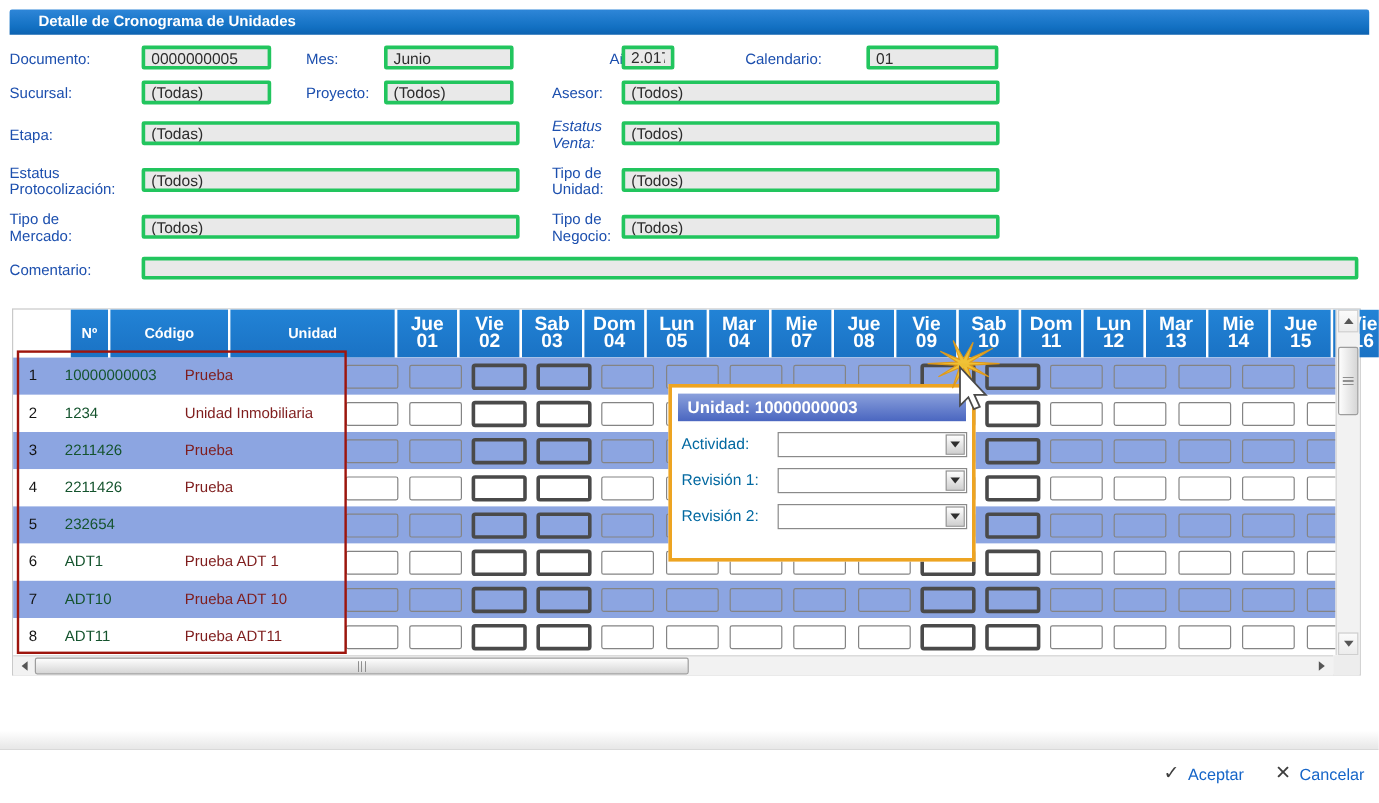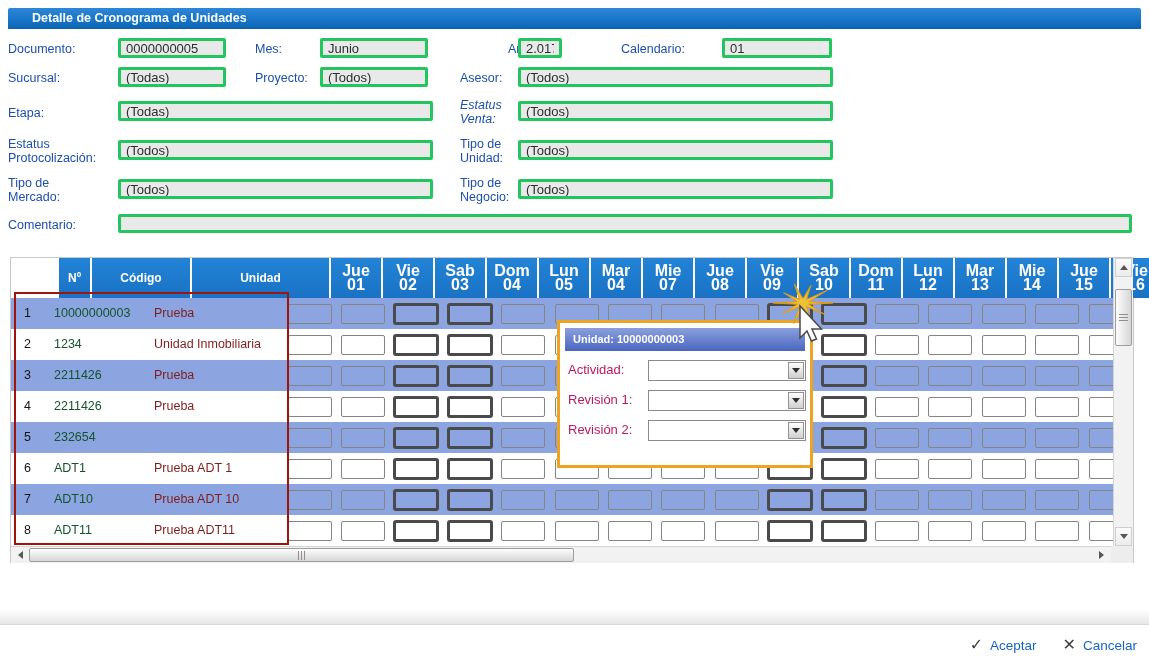--- a/index.html
+++ b/index.html
@@ -69,22 +69,22 @@
   .corner{position:absolute;left:1100px;top:288px;width:22px;height:17px;background:#ededed;}
   .tri-up{width:0;height:0;border-left:4px solid transparent;border-right:4px solid transparent;border-bottom:5px solid #565656;}
   .tri-down{width:0;height:0;border-left:4px solid transparent;border-right:4px solid transparent;border-top:5px solid #565656;}
   .tri-left{width:0;height:0;border-top:4px solid transparent;border-bottom:4px solid transparent;border-right:5px solid #565656;}
   .tri-right{width:0;height:0;border-top:4px solid transparent;border-bottom:4px solid transparent;border-left:5px solid #565656;}
   
   .popup{position:absolute;left:557px;top:320px;width:256px;height:148px;background:#fff;
     border:3px solid #eda422;box-sizing:border-box;z-index:20;}
   .popup-title{position:absolute;left:5px;top:5px;right:5px;height:23px;
     background:linear-gradient(180deg,#8aa0dc,#4a66c0);color:#fff;font-weight:bold;
-    font-size:11px;line-height:23px;padding-left:8px;}
-  .pop-lbl{position:absolute;left:8px;color:#be185d;font-size:13px;}
+    font-size:14px;line-height:23px;padding-left:8px;}
+  .pop-lbl{position:absolute;left:8px;color:#0369a1;font-size:13px;}
   .dd{position:absolute;left:88px;width:158px;height:21px;border:1px solid #8a8a8a;
     background:#fff;box-sizing:border-box;}
   .dd-btn{position:absolute;right:1px;top:1px;width:16px;height:17px;
     background:linear-gradient(180deg,#fefefe,#cfcfcf);border:1px solid #919191;
     box-sizing:border-box;display:flex;align-items:center;justify-content:center;}
   .dd-tri{width:0;height:0;border-left:4px solid transparent;border-right:4px solid transparent;border-top:5px solid #2e2e2e;}
   
   .burst{position:absolute;left:755px;top:272px;width:95px;height:80px;z-index:30;pointer-events:none;}
   
   .footer-strip{position:absolute;left:0;top:609px;width:1149px;height:15px;

